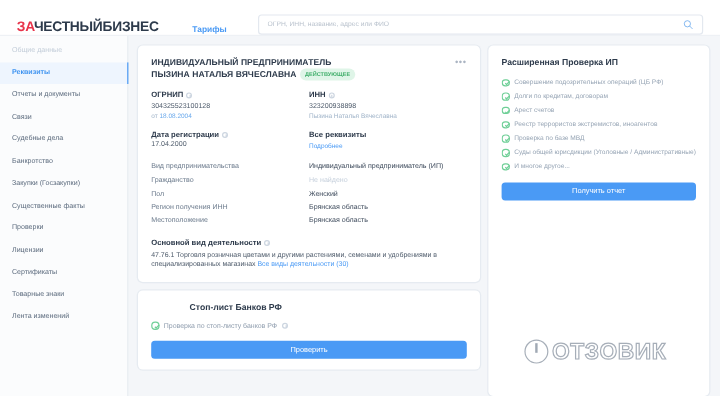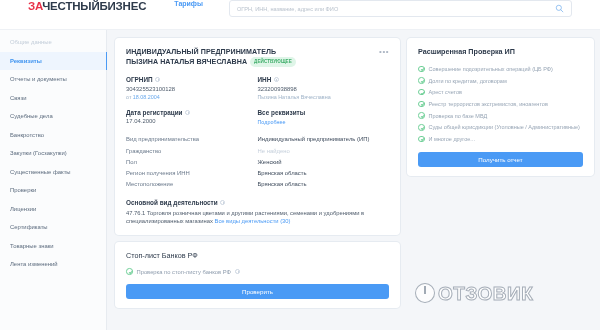--- a/index.html
+++ b/index.html
@@ -9,22 +9,22 @@
     background: #f4f6f9;
     font-family: "Liberation Sans", "DejaVu Sans", sans-serif;
     -webkit-font-smoothing: antialiased;
   }
 
   
   .header {
     height: 30px;
     background: #ffffff;
     display: flex;
-    align-items: flex-start;
-    padding: 0 28px;
+    align-items: flex-end;
+    padding: 0 14px;
     border-bottom: 1px solid #eef1f5;
     position: relative;
     z-index: 5;
   }
   .logo {
     font-size: 11.5px;
     font-weight: bold;
     letter-spacing: -0.2px;
     color: #2d3a4b;
     white-space: nowrap;
@@ -99,21 +99,21 @@
 
   
   .main {
     flex: 1;
     padding: 8px 6px 0 8px;
     display: flex;
     gap: 7px;
     min-width: 0;
   }
   .col-left { width: 285px; flex-shrink: 0; display: flex; flex-direction: column; gap: 7px; }
-  .col-right { flex: 1; display: flex; flex-direction: column; gap: 7px; min-width: 0; }
+  .col-right { flex: 1; display: flex; gap: 7px; min-width: 0; }
 
   .card {
     background: #ffffff;
     border-radius: 4px;
     box-shadow: 0 0 0 1px rgba(225,231,238,.75);
     padding: 9px 11px;
   }
 
   
   .co-title {
@@ -173,21 +173,21 @@
   .row .k { width: 50%; color: #6b7a8c; }
   .row .v { width: 50%; color: #3e4b5c; }
   .row .v.muted { color: #c6d0dc; }
 
   .act-block { margin-top: 9px; }
   .act-text {
     font-size: 5.8px; color: #4e5b6b; line-height: 1.52; margin-top: 3px;
   }
 
   
-  .sl-title { font-size: 7.2px; font-weight: normal; color: #2d3a4b; }
+  .sl-title { font-size: 7.2px; font-weight: bold; color: #2d3a4b; margin-left: 32px; }
   .sl-row {
     display: flex; align-items: center; gap: 4px;
     font-size: 5.8px; color: #8e9cad; margin-top: 8px;
   }
   .check {
     width: 6.5px; height: 6.5px; border-radius: 50%;
     border: 0.8px solid #6fcf97; flex-shrink: 0;
     position: relative;
   }
   .check::after {
@@ -224,21 +224,21 @@
     font-size: 6.1px; color: #46535f; padding: 6px 0 0;
   }
   .reg-row {
     display: flex; align-items: center; gap: 3px;
     font-size: 5.6px; color: #9aa7b5; padding: 5px 0 0;
   }
 
   
   .watermark {
     position: absolute;
-    left: 415px; top: 283px;
+    left: 437px; top: 283px;
     display: flex; align-items: center; gap: 3px;
     pointer-events: none; z-index: 20;
   }
   .wm-text {
     font-size: 19px; font-weight: bold; letter-spacing: 0.5px;
     color: rgba(255,255,255,0.94);
     -webkit-text-stroke: 1px rgba(150,160,172,0.85);
     line-height: 1;
   }
   .wm-logo {

